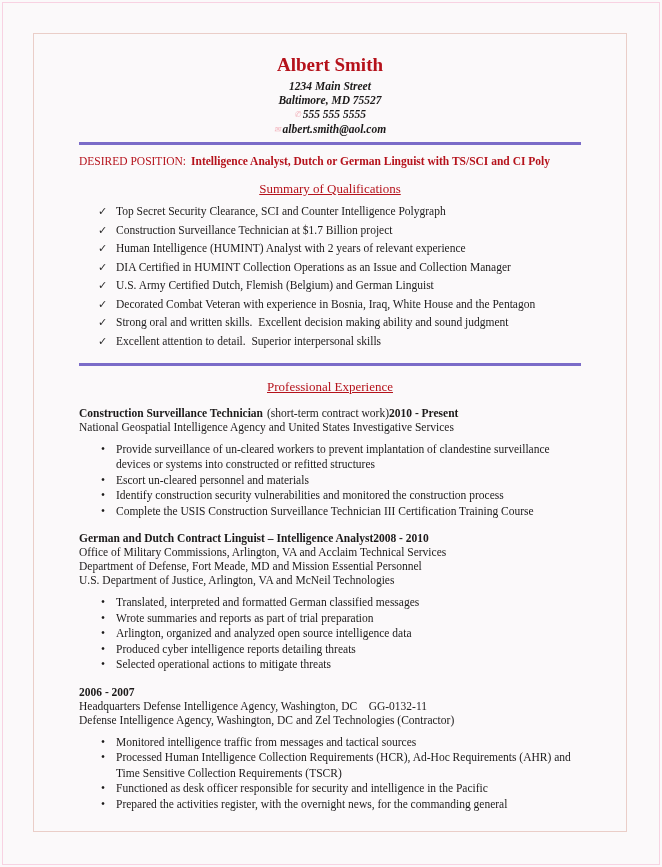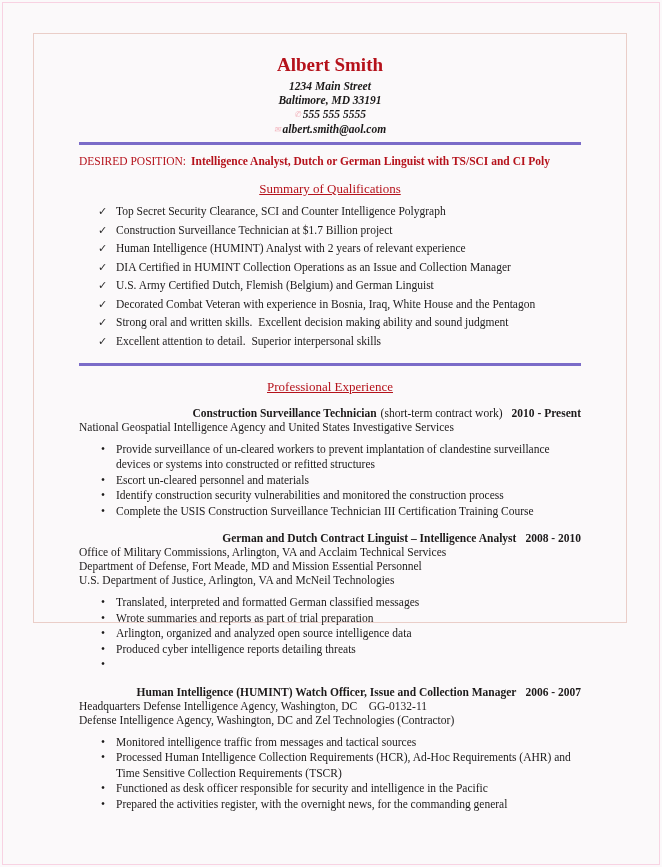--- a/index.html
+++ b/index.html
@@ -20,21 +20,21 @@
     position:relative;
     overflow:hidden;
   }
   [data-bind]{white-space:pre-wrap;}
   .outer-border{
     position:absolute;left:2px;top:2px;right:2px;bottom:2px;
     border:1px solid var(--outer-border);
     pointer-events:none;
   }
   .frame{
-    position:absolute;left:33px;top:33px;width:594px;height:590px;
+    position:absolute;left:33px;top:33px;width:594px;height:799px;
     border:1px solid var(--frame-border);
     background:var(--page-bg);
   }
   .content{
     padding:20px 45px 0 45px;
     width:100%;height:100%;
   }
   
   .hdr{text-align:center;}
   .person-name{
@@ -65,41 +65,41 @@
   }
   
   .checklist{list-style:none;margin-top:8px;}
   .check-item{
     display:flex;padding-left:19px;
     font-size:11.5px;line-height:14px;margin-bottom:4.5px;
   }
   .check{width:18px;flex:none;color:#2a2a2a;font-size:11px;}
   
   .job{margin-top:12px;font-size:11.5px;}
-  .job-head{display:flex;justify-content:flex-end;line-height:14px;gap:9px;}
+  .job-head{display:flex;justify-content:flex-start;line-height:14px;}
   .job-title{font-weight:bold;}
   .job-suffix{font-weight:normal;margin-left:4px;}
   .job-dates{font-weight:bold;flex:none;}
   .employer{line-height:14px;}
   .bullets{list-style:none;margin-top:8px;}
   .bullet-item{display:flex;padding-left:22px;line-height:15.5px;}
   .dot{width:15px;flex:none;}
 </style>
 </head>
 <body>
 
 <div class="outer-border"></div>
 
 <div class="frame">
   <div class="content">
 
     <div class="hdr">
       <div class="person-name" data-bind="header.name">Albert Smith</div>
       <div class="addr" data-bind="header.address_line1">1234 Main Street</div>
-      <div class="addr" data-bind="header.address_line2">Baltimore, MD 33191</div>
+      <div class="addr" data-bind="header.address_line2">Baltimore, MD 75527</div>
       <div class="addr"><span class="contact-icon" data-bind="icons.phone_glyph">✆</span><span data-bind="header.phone">555 555 5555</span></div>
       <div class="addr"><span class="contact-icon" data-bind="icons.email_glyph">✉</span><span data-bind="header.email">albert.smith@aol.com</span></div>
     </div>
 
     <hr class="rule">
 
     <div class="desired">
       <span class="dp-label" data-bind="desired_position.label">DESIRED POSITION:</span><span class="dp-value" data-bind="desired_position.value">Intelligence Analyst, Dutch or German Linguist with TS/SCI and CI Poly</span>
     </div>
 
@@ -190,27 +190,27 @@
         <li class="bullet-item">
             <span class="dot" data-bind="icons.bullet_glyph">•</span>
             <span data-bind="experience.jobs.1.bullets.2">Arlington, organized and analyzed open source intelligence data</span>
           </li>
         <li class="bullet-item">
             <span class="dot" data-bind="icons.bullet_glyph">•</span>
             <span data-bind="experience.jobs.1.bullets.3">Produced cyber intelligence reports detailing threats</span>
           </li>
         <li class="bullet-item">
             <span class="dot" data-bind="icons.bullet_glyph">•</span>
+            <span data-bind="experience.jobs.1.bullets.4">Selected operational actions to mitigate threats</span>
           </li>
       </ul>
     </section>
 
     <section class="job">
       <div class="job-head">
-        <div><span class="job-title" data-bind="experience.jobs.2.title">Human Intelligence (HUMINT) Watch Officer, Issue and Collection Manager</span></div>
         <span class="job-dates" data-bind="experience.jobs.2.dates">2006 - 2007</span>
       </div>
       <div class="employer" data-bind="experience.jobs.2.employers.0">Headquarters Defense Intelligence Agency, Washington, DC    GG-0132-11</div>
       <div class="employer" data-bind="experience.jobs.2.employers.1">Defense Intelligence Agency, Washington, DC and Zel Technologies (Contractor)</div>
       <ul class="bullets">
         <li class="bullet-item">
             <span class="dot" data-bind="icons.bullet_glyph">•</span>
             <span data-bind="experience.jobs.2.bullets.0">Monitored intelligence traffic from messages and tactical sources</span>
           </li>
         <li class="bullet-item">

